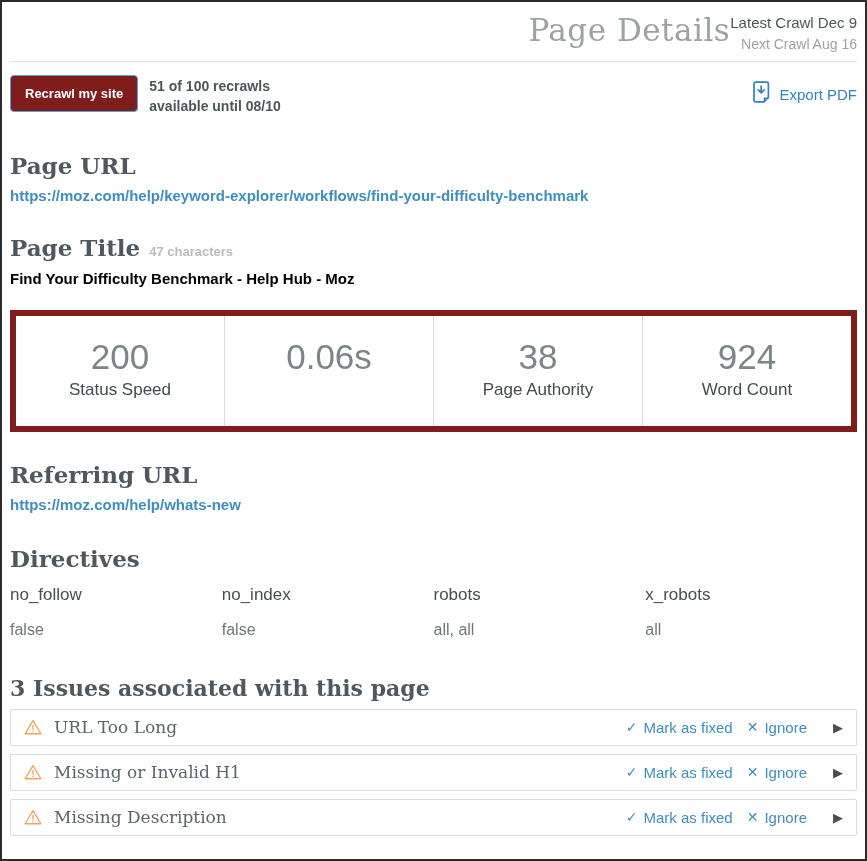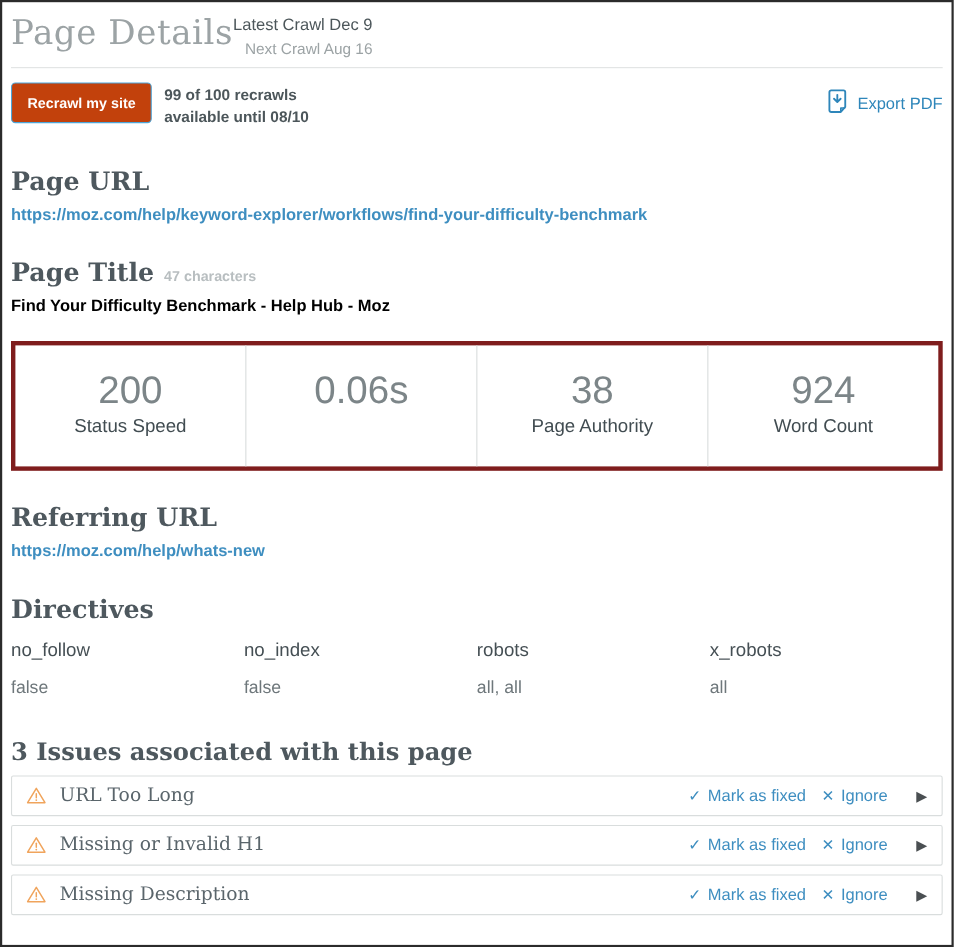--- a/index.html
+++ b/index.html
@@ -6,56 +6,56 @@
   html, body { width: 867px; height: 861px; }
   body {
     font-family: "Liberation Sans", sans-serif;
     background: #ffffff;
     border: 2px solid #2b2b2b;
     padding: 8px 8px 0 8px;
     overflow: hidden;
     color: #4c565a;
   }
   
-  .header { display: flex; justify-content: flex-start; align-items: flex-start; }
+  .header { display: flex; justify-content: flex-end; align-items: flex-start; }
   .page-title {
     font-family: "DejaVu Serif", serif;
     font-size: 31px; font-weight: 400; color: #9ca3a5; letter-spacing: .5px;
     padding-top: 2px;
   }
   .crawl-info { text-align: right; padding-top: 4px; }
   .crawl-latest { font-size: 15px; color: #4c565a; }
   .crawl-next { font-size: 14px; color: #9ca3a5; margin-top: 5px; }
   .top-divider { border-bottom: 1px solid #e0e3e3; margin-top: 9px; }
 
   
   .toolbar { display: flex; justify-content: space-between; align-items: flex-start; margin-top: 13px; }
   .toolbar-left { display: flex; align-items: flex-start; }
   .recrawl-btn {
-    background: #c2410c; border: 1px solid #4da6d9; border-radius: 4px;
+    background: #7f1d1d; border: 1px solid #4da6d9; border-radius: 4px;
     color: #ffffff; font-weight: 700; font-size: 13px;
     padding: 10px 14px; cursor: pointer; font-family: "Liberation Sans", sans-serif;
   }
   .recrawl-info { margin-left: 11px; font-size: 14px; font-weight: 700; color: #4c565a; line-height: 1.45; padding-top: 1px; }
   .export-link { display: flex; align-items: center; margin-top: 6px; cursor: pointer; }
   .export-label { color: #2e86ba; font-size: 15px; margin-left: 7px; }
 
   
   .section-heading {
     font-family: "DejaVu Serif", serif;
     font-weight: 700; font-size: 23px; color: #4e585e;
   }
   .sub-note { font-family: "Liberation Sans", sans-serif; font-weight: 700; font-size: 13px; color: #b8bec0; margin-left: 9px; }
   .url-link { display: inline-block; margin-top: 8px; color: #3e8ec0; font-weight: 700; font-size: 15px; text-decoration: none; cursor: pointer; }
   .sec-pageurl { margin-top: 35px; }
   .sec-pagetitle { margin-top: 29px; }
   .title-value { margin-top: 9px; font-size: 15px; font-weight: 700; color: #000000; }
 
   
-  .stats { display: flex; border: 4px solid #7f1d1d; margin-top: 23px; }
+  .stats { display: flex; border: 6px solid #7f1d1d; margin-top: 23px; }
   .stat-cell { flex: 1; text-align: center; padding: 21px 0 26px 0; border-left: 1px solid #d9dddd; }
   .stat-cell:first-child { border-left: none; }
   .stat-value { font-size: 35px; color: #7c8588; line-height: 1.15; }
   .stat-label { font-size: 17px; color: #414c51; margin-top: 3px; }
 
   .sec-referring { margin-top: 29px; }
 
   
   .sec-directives { margin-top: 31px; }
   .directive-row { display: flex; margin-top: 13px; }
@@ -89,21 +89,21 @@
     <div class="crawl-latest">Latest Crawl Dec 9</div>
     <div class="crawl-next">Next Crawl Aug 16</div>
   </div>
 </div>
 <div class="top-divider"></div>
 
 <div class="toolbar">
   <div class="toolbar-left">
     <button class="recrawl-btn">Recrawl my site</button>
     <div class="recrawl-info">
-      <div>99 of 100 recrawls</div>
+      <div>51 of 100 recrawls</div>
       <div>available until 08/10</div>
     </div>
   </div>
   <div class="export-link">
     <span>
       <svg width="20" height="22" viewBox="0 0 20 22">
         <path d="M2 2.8 a1.6 1.6 0 0 1 1.6 -1.6 h11.2 a1.6 1.6 0 0 1 1.6 1.6 v13.4 l-4 4.6 h-8.8 a1.6 1.6 0 0 1 -1.6 -1.6 z" fill="none" stroke="#2e86ba" stroke-width="1.7" stroke-linejoin="round"></path>
         <path d="M12.4 20.4 v-3.2 h4" fill="none" stroke="#2e86ba" stroke-width="1.5" stroke-linejoin="round"></path>
         <path d="M9.2 5.2 v6.2 M6.2 8.8 l3 3 3 -3" fill="none" stroke="#2e86ba" stroke-width="1.7" stroke-linecap="round" stroke-linejoin="round"></path>
       </svg>

